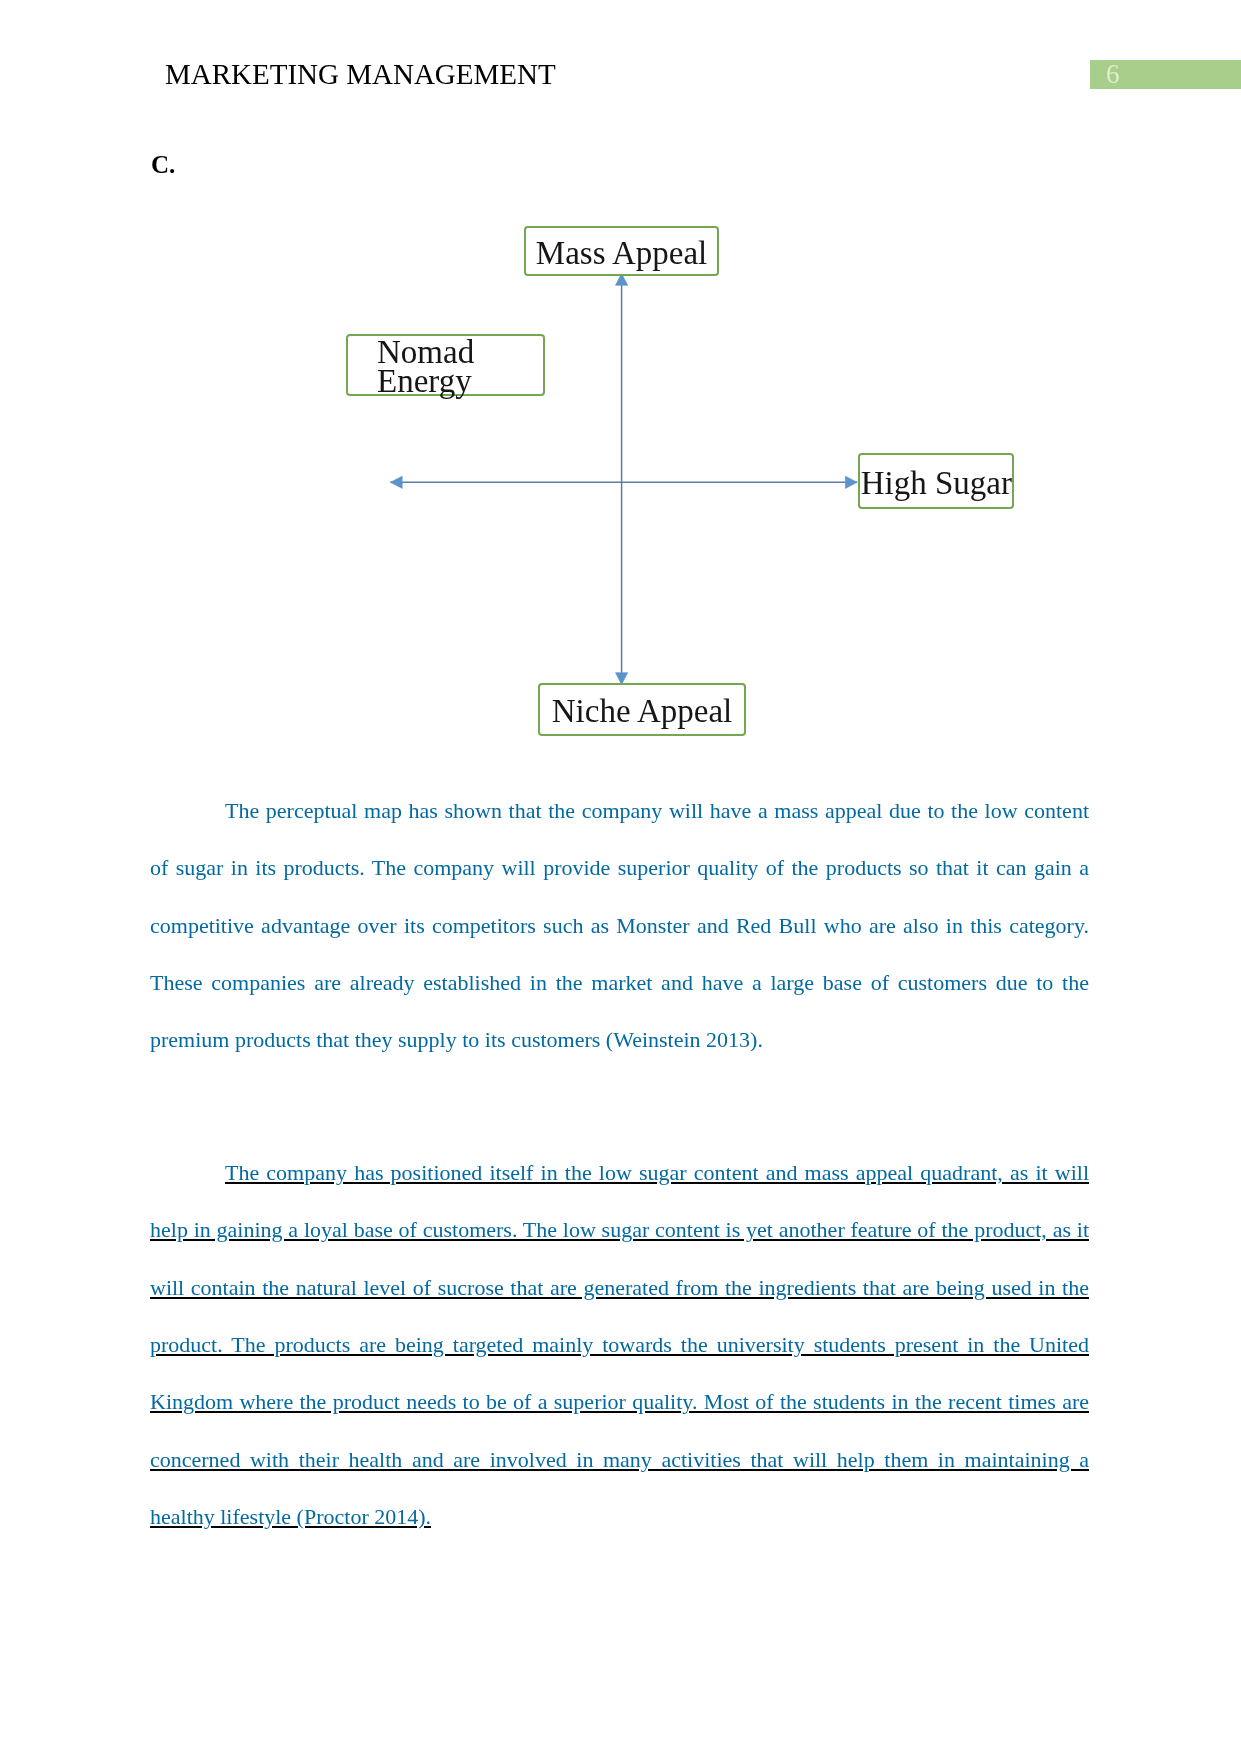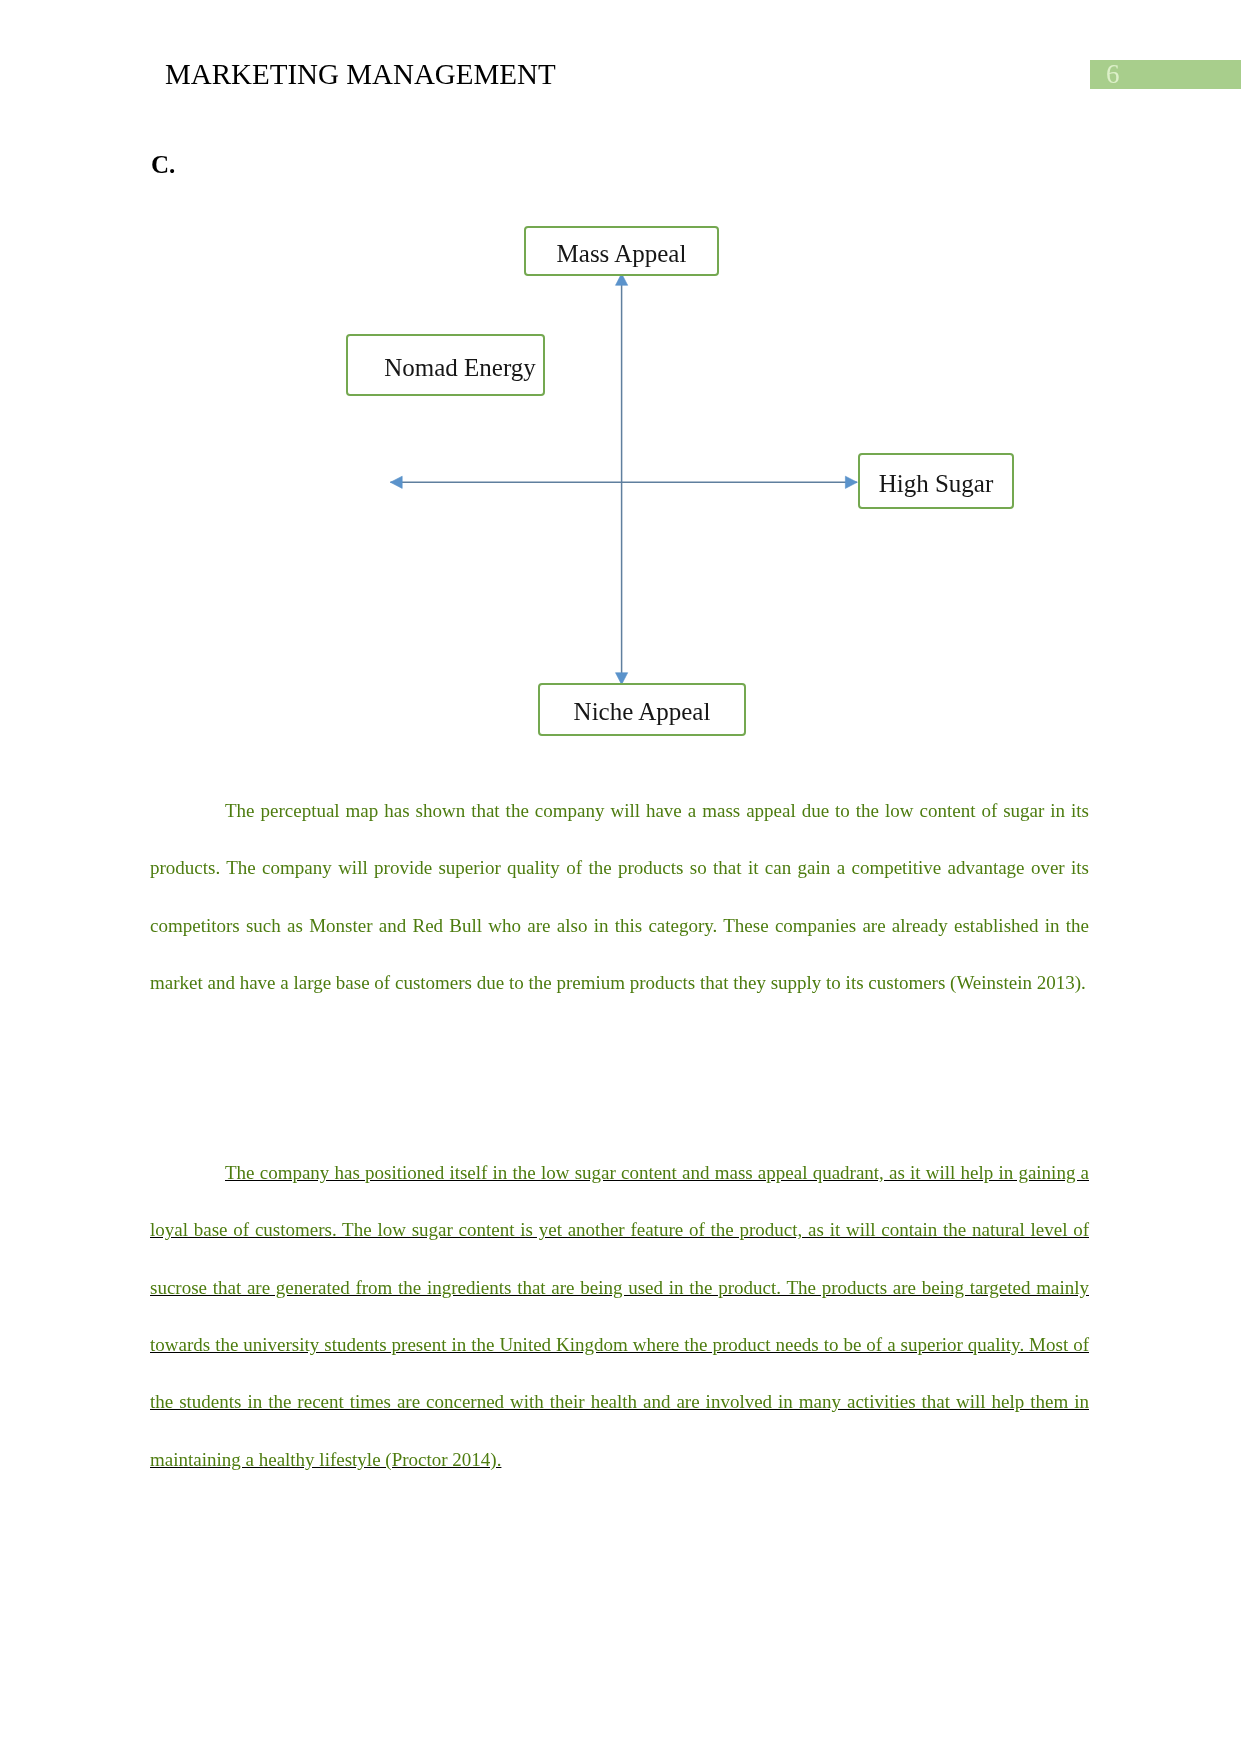--- a/index.html
+++ b/index.html
@@ -41,41 +41,41 @@
 
   
   .diagram { position:absolute; left:0px; top:200px; width:1241px; height:570px; }
   .node {
     position:absolute;
     border:2px solid #74a850;
     border-radius:4px;
     background:#ffffff;
     box-sizing:border-box;
     display:flex; align-items:center; justify-content:center;
-    font-size:25px; line-height:29px;
+    font-size:33px; line-height:29px;
     color:#161616;
   }
   .node > span { display:block; transform:translateY(1.5px); }
   
   .n0 { left:524px; top:26px;  width:195px; height:50px; }
   .n1 { left:346px; top:134px; width:199px; height:62px; }
   .n2 { left:229px; top:254px; width:159px; height:55px; }
   .n3 { left:858px; top:253px; width:156px; height:56px; }
   .n4 { left:522px; top:483px; width:208px; height:53px;margin-left:16px; }
   svg.connectors { position:absolute; left:0; top:0; width:1241px; height:570px; }
 
   
   .body-text { position:absolute; left:150px; width:939px; }
   p.para {
     margin:0 0 0 0;
-    font-size:19px;
+    font-size:22px;
     line-height:57.35px;
     text-align:justify;
     text-indent:75px;
-    color:#4d7c0f;
+    color:#0369a1;
   }
 </style>
 </head>
 <body>
 
 <div class="page">
 
   <div class="header">
     <div class="header-title">MARKETING MANAGEMENT</div>
     <div class="page-badge">
@@ -96,21 +96,21 @@
           <polygon points="857.2,282.3 845.4000000000001,276.2 845.4000000000001,288.40000000000003" fill="#5b93cb" stroke="#5b93cb" stroke-width="0.6"></polygon>
         </g>
     </svg>
 
     <div class="node n0" id="node-0" style="left: 524px; top: 26px; width: 195px; height: 50px; border-color: rgb(116, 168, 80);">
       <span>Mass Appeal</span>
     </div>
     <div class="node n1" id="node-1" style="left: 346px; top: 134px; width: 199px; height: 62px; border-color: rgb(116, 168, 80); padding-left: 29px;">
       <span>Nomad Energy</span>
     </div>
-    <div class="node n3" id="node-3" style="left: 858px; top: 253px; width: 156px; height: 56px; border-color: rgb(116, 168, 80);">
+    <div class="node n3" id="node-3" style="left: 858px; top: 253px; width: 156px; height: 56px; border-color: rgb(116, 168, 80); justify-content: flex-end;">
       <span>High Sugar</span>
     </div>
     <div class="node n4" id="node-4" style="left: 522px; top: 483px; width: 208px; height: 53px; border-color: rgb(116, 168, 80);">
       <span>Niche Appeal</span>
     </div>
   </div>
 
   <div class="body-text" style="top:782px;">
     <p class="para">The perceptual map has shown that the company will have a mass appeal due to the low content of sugar in its products. The company will provide superior quality of the products so that it can gain a competitive advantage over its competitors such as Monster and Red Bull who are also in this category. These companies are already established in the market and have a large base of customers due to the premium products that they supply to its customers (Weinstein 2013).</p>
   </div>

